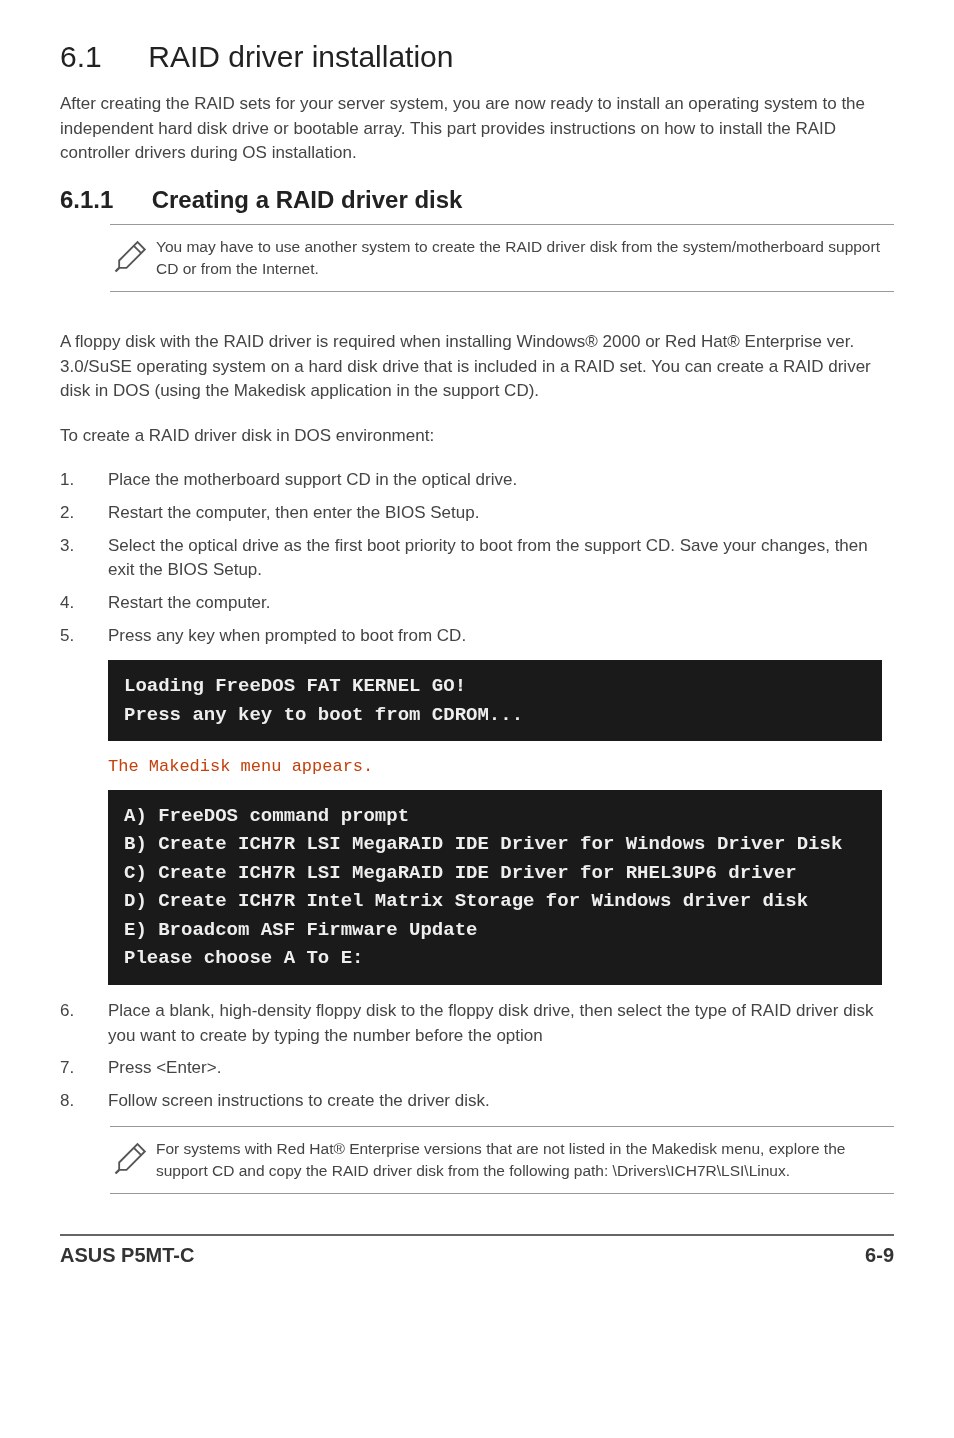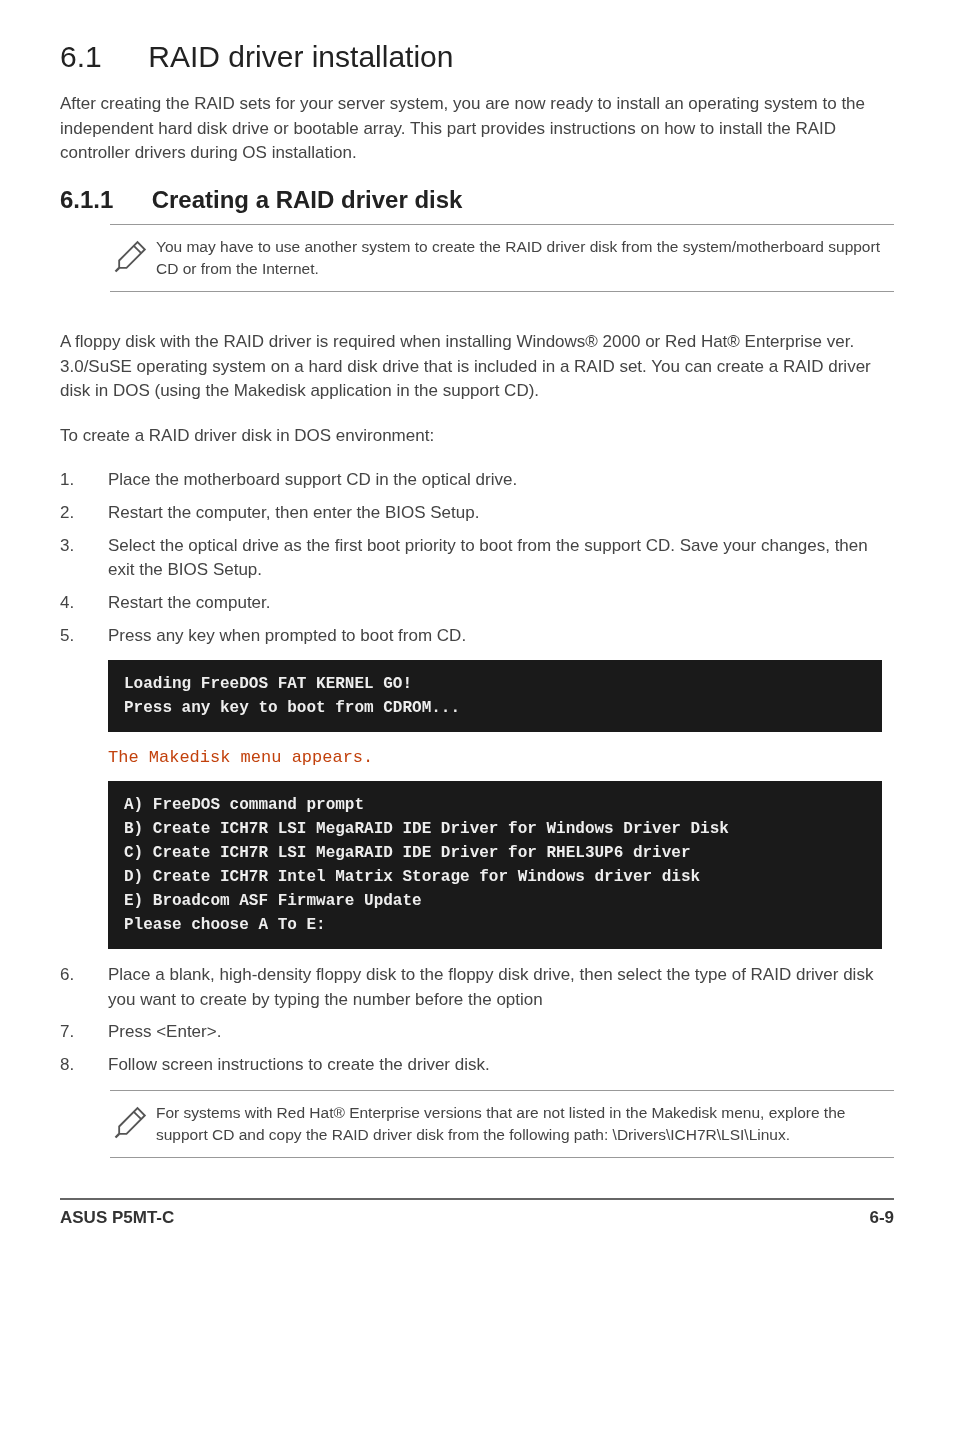--- a/index.html
+++ b/index.html
@@ -78,41 +78,41 @@
     ol.steps > li::before {
       content: counter(step) ".";
       position: absolute;
       left: 0;
       top: 0;
     }
     .terminal {
       background: #1a1a1a;
       color: #eee;
       font-family: "Courier New", monospace;
-      font-size: 16px;
+      font-size: 19px;
       font-weight: bold;
       padding: 12px 16px;
       margin: 6px 12px 14px 48px;
       line-height: 1.5;
       white-space: pre;
     }
     .inline-body {
       font-size: 17px;
       line-height: 1.45;
       color: #c2410c;
       margin: 0 0 10px 48px;
       font-family: Liberation Mono, monospace;
     }
     .footer {
       display: flex;
       justify-content: space-between;
       border-top: 2px solid #666;
       margin-top: 40px;
       padding-top: 8px;
-      font-size: 17px;
+      font-size: 20px;
       font-weight: bold;
       color: #333;
     }
   </style>
 </head>
 <body>
 
 <h1 class="section-heading">
   <span class="num">6.1</span>
   <span>RAID driver installation</span>

